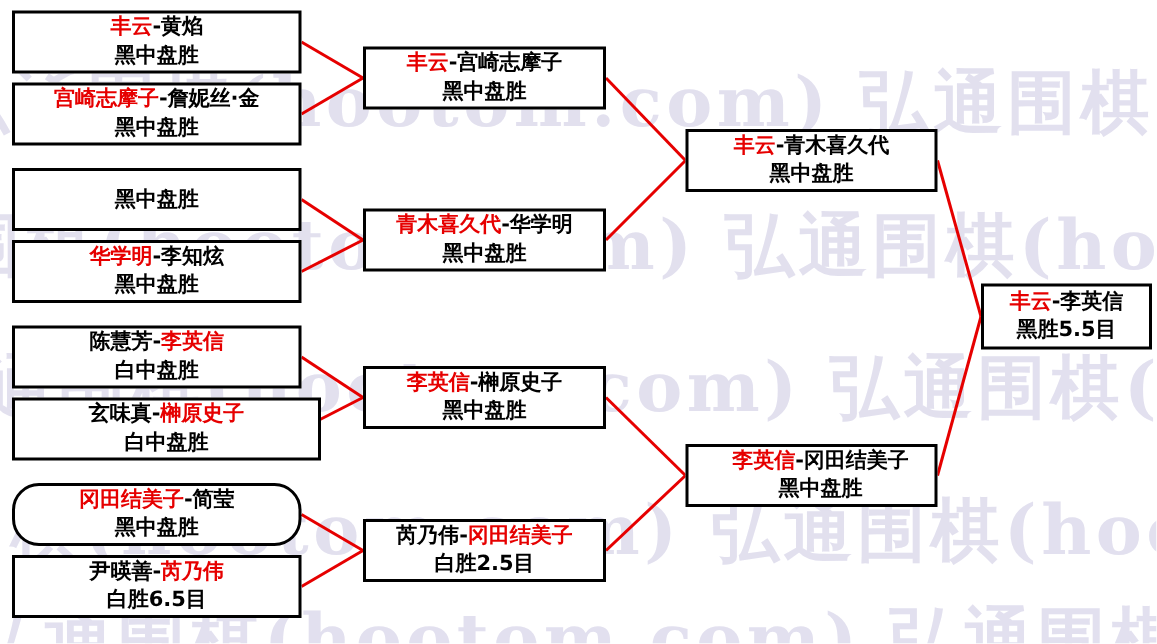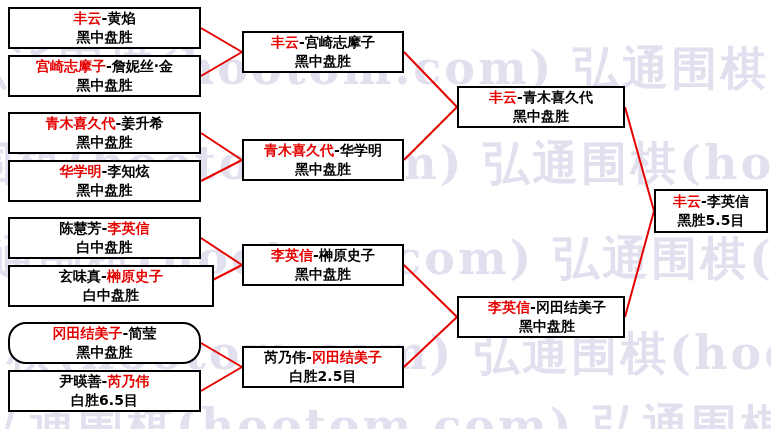--- a/index.html
+++ b/index.html
@@ -56,21 +56,20 @@
 
   <div class="match" style="left:8px;top:7px;width:193px;height:42px;">
     <div class="names"><span class="win">丰云</span><span>-</span><span>黄焰</span></div>
     <div class="result">黑中盘胜</div>
   </div>
   <div class="match" style="left:8px;top:55px;width:193px;height:42px;text-align:right;">
     <div class="names"><span class="win">宫崎志摩子</span><span>-</span><span>詹妮丝·金</span></div>
     <div class="result">黑中盘胜</div>
   </div>
   <div class="match" style="left:8px;top:112px;width:193px;height:42px;">
-    <div class="names"><span class="win">青木喜久代</span><span>-</span><span>姜升希</span></div>
     <div class="result">黑中盘胜</div>
   </div>
   <div class="match" style="left:8px;top:160px;width:193px;height:42px;">
     <div class="names"><span class="win">华学明</span><span>-</span><span>李知炫</span></div>
     <div class="result">黑中盘胜</div>
   </div>
   <div class="match" style="left:8px;top:217px;width:193px;height:42px;">
     <div class="names"><span>陈慧芳</span><span>-</span><span class="win">李英信</span></div>
     <div class="result">白中盘胜</div>
   </div>

